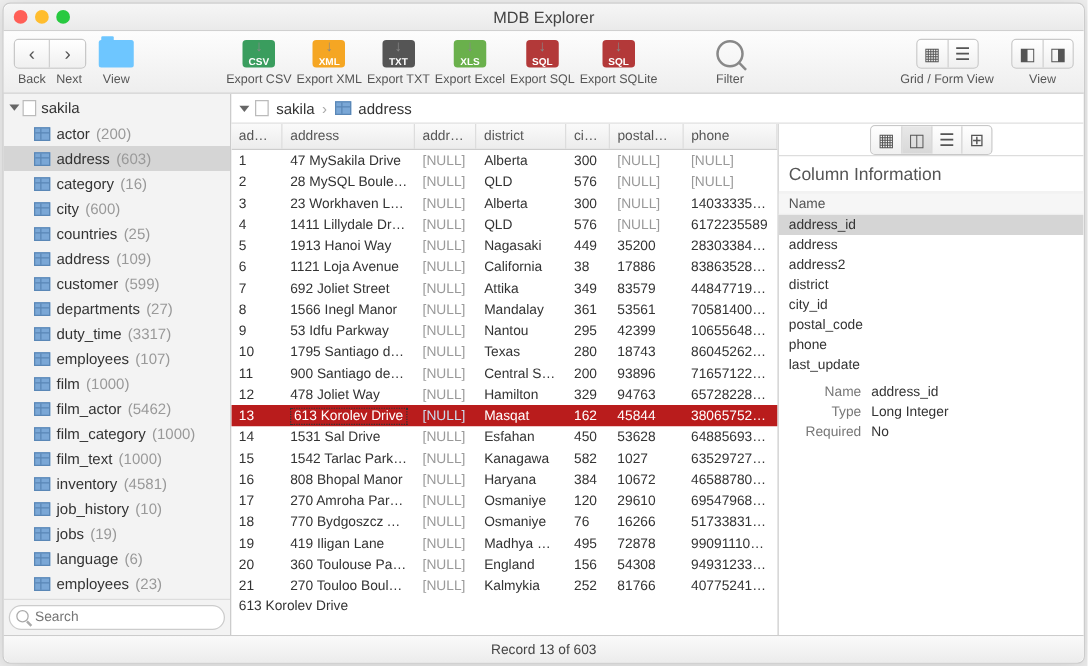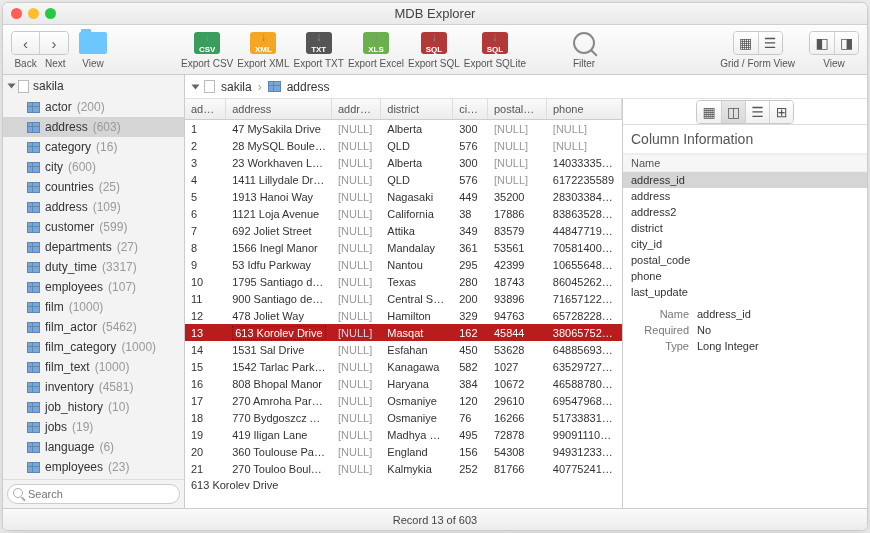--- a/index.html
+++ b/index.html
@@ -517,26 +517,26 @@
                 <div class="col-list-item">phone</div>
                 <div class="col-list-item">last_update</div>
               </div>
           </div>
           <div class="insp-section" id="insp-props" style="margin-top:6px;">
               <div class="insp-row">
                 <div class="k">Name</div>
                 <div>address_id</div>
               </div>
               <div class="insp-row">
+                <div class="k">Type</div>
+                <div>Long Integer</div>
+              </div>
+              <div class="insp-row">
                 <div class="k">Required</div>
                 <div>No</div>
-              </div>
-              <div class="insp-row">
-                <div class="k">Type</div>
-                <div>Long Integer</div>
               </div>
             </div>
         </div>
       </div>
     </div>
   </div>
 
   <div class="status">
     <span>Record 13 of 603</span>
   </div>

